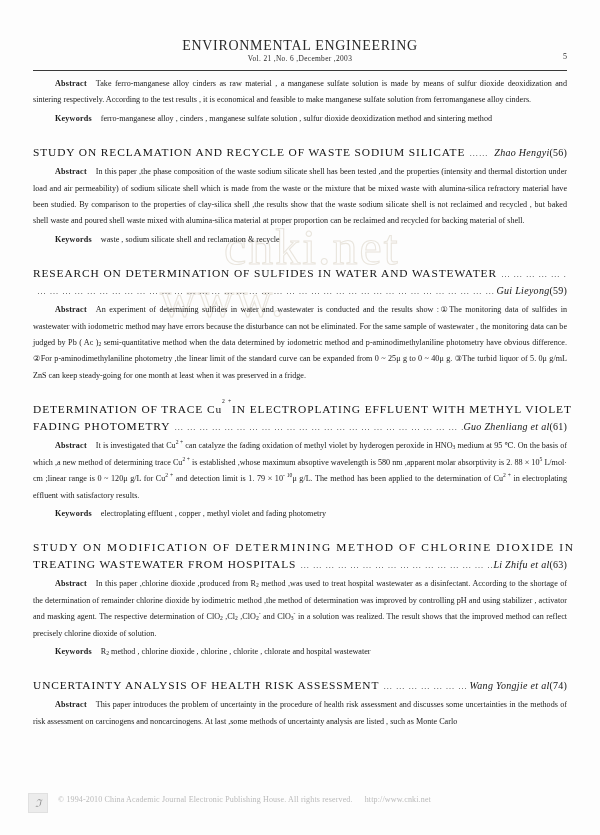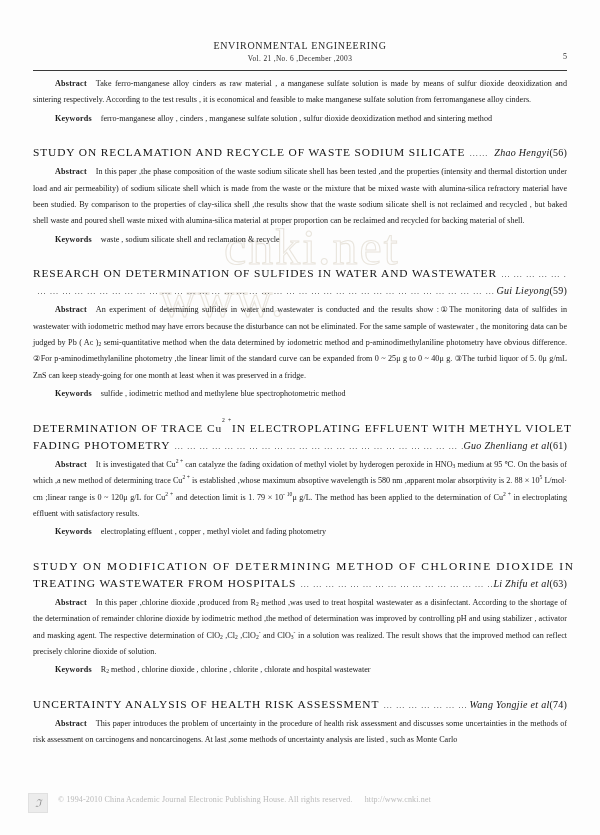--- a/index.html
+++ b/index.html
@@ -59,21 +59,21 @@
   
   .header-block {
     position: absolute;
     left: 0;
     top: 40px;
     width: 534px;
     z-index: 3;
   }
   .journal-title {
     text-align: center;
-    font-size: 10px;
+    font-size: 14px;
     letter-spacing: 0.7px;
     color: #2a2a2a;
     line-height: 12px;
   }
   .journal-sub {
     text-align: center;
     font-size: 7.4px;
     letter-spacing: 0.35px;
     color: #2a2a2a;
     line-height: 12px;
@@ -244,21 +244,20 @@
       <div class="entry sp-top-lg">
         <div class="title-row">
           <span class="art-title t-main">RESEARCH ON DETERMINATION OF SULFIDES IN WATER AND WASTEWATER</span>
           <span class="t-fill">… … … … … …</span>
         </div>
         <div class="title-row">
           <span class="t-fill">… … … … … … … … … … … … … … … … … … … … … … … … … … … … … … … … … … … … … … … … … … … … … …</span>
           <span class="art-title t-end"><span class="author">Gui Lieyong</span><span class="pageref">(59)</span></span>
         </div>
         <p class="para indent sp-top-sm"><span class="lbl">Abstract</span><span class="gap"></span><span>An experiment of determining sulfides in water and wastewater is conducted and the results show :</span><span>①</span><span>The monitoring data of sulfides in wastewater with iodometric method may have errors because the disturbance can not be eliminated. For the same sample of wastewater , the monitoring data can be judged by Pb ( Ac )</span><sub>2</sub><span> semi-quantitative method when the data determined by iodometric method and p-aminodimethylaniline photometry have obvious difference. </span><span>②</span><span>For p-aminodimethylaniline photometry ,the linear limit of the standard curve can be expanded from 0 ~ 25μ g to 0 ~ 40μ g. </span><span>③</span><span>The turbid liquor of 5. 0μ g/mL ZnS can keep steady-going for one month at least when it was preserved in a fridge.</span></p>
-        <p class="para indent kw"><span class="lbl">Keywords</span><span class="gap"></span><span>sulfide , iodimetric method and methylene blue spectrophotometric method</span></p>
       </div>
 
       <div class="entry sp-top-lg">
         <div class="title-row justify">
           <span class="art-title t-main">
               <span>DETERMINATION OF TRACE Cu</span>
               <sup>2 +</sup>
               <span>IN ELECTROPLATING EFFLUENT WITH METHYL VIOLET</span>
             </span>
         </div>

